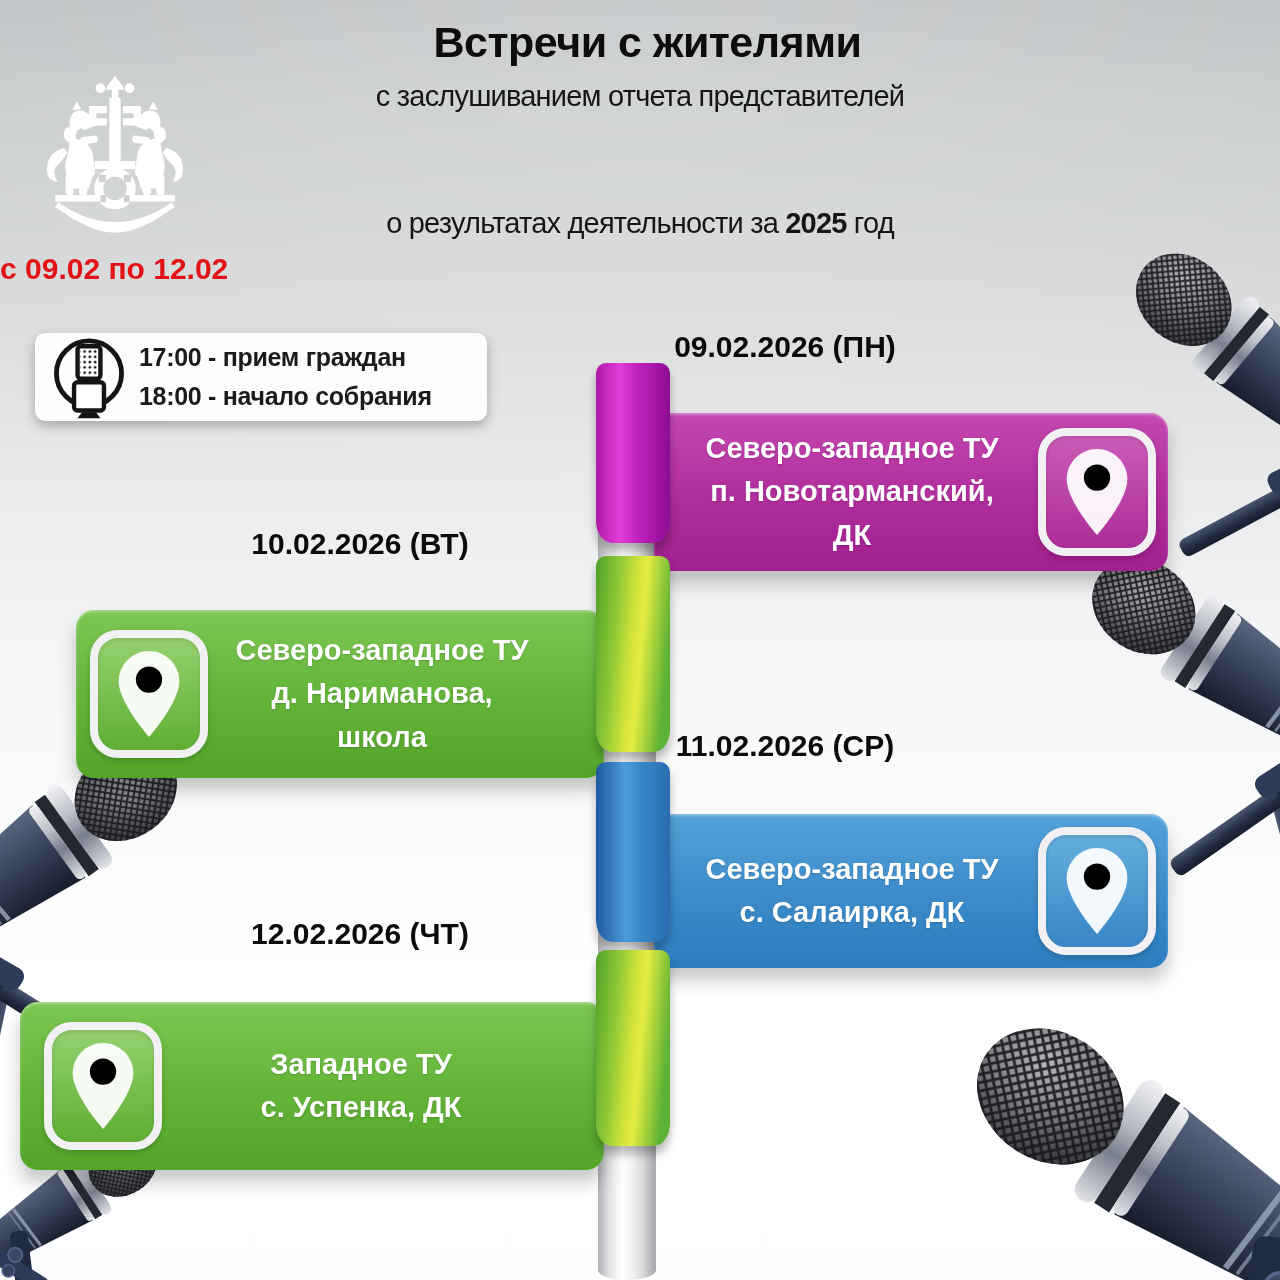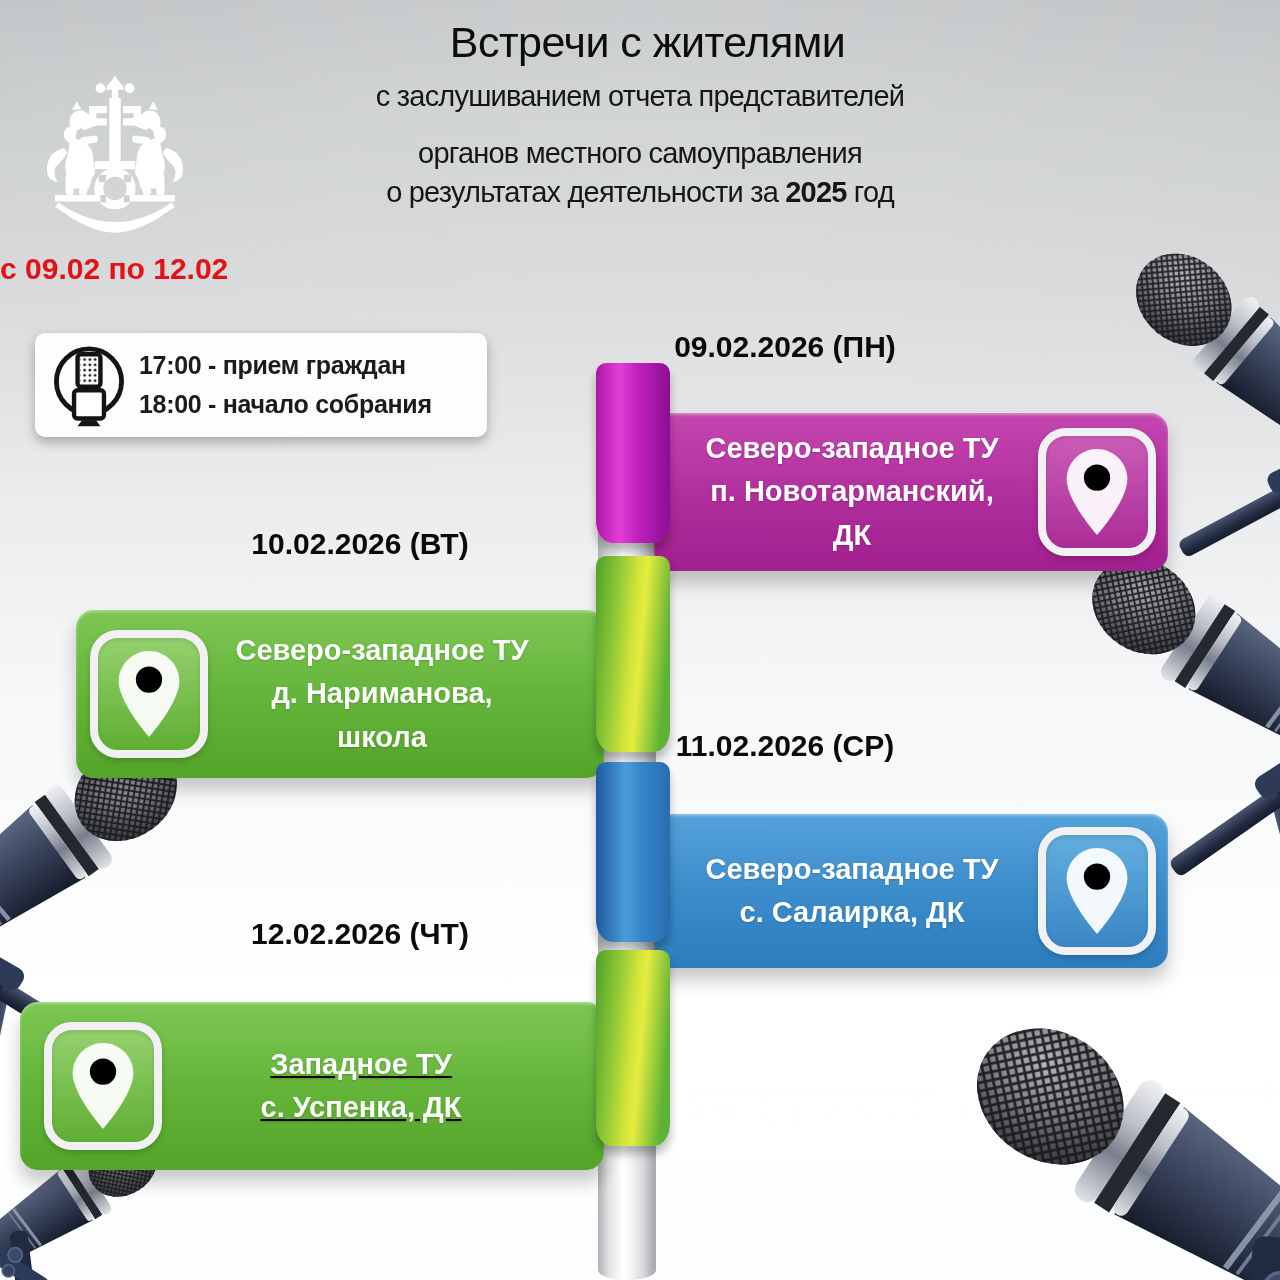--- a/index.html
+++ b/index.html
@@ -6,31 +6,31 @@
   *{box-sizing:border-box;}
   .poster{
     position:relative;width:1280px;height:1280px;overflow:hidden;
     font-family:"Liberation Sans","DejaVu Sans",sans-serif;
     background:
       radial-gradient(140% 70% at 50% 4%, rgba(255,255,255,0.18) 0%, rgba(0,0,0,0) 55%),
       linear-gradient(180deg,#bfc2c4 0%,#c9cccd 8%,#d6d8da 22%,#e9ebec 38%,#f7f8f9 55%,#ffffff 78%,#fdfeff 100%);
   }
   
   .h-title{position:absolute;top:18px;left:15px;right:0;text-align:center;
-    font-size:43px;font-weight:400;color:#0d0d0d;letter-spacing:-0.5px;}
+    font-size:43px;font-weight:700;color:#0d0d0d;letter-spacing:-0.5px;}
   .h-sub{position:absolute;left:0;right:0;text-align:center;color:#161616;
     font-size:29px;font-weight:400;letter-spacing:-0.8px;}
-  .h-sub.l2{top:80px;} .h-sub.l3{top:137px;} .h-sub.l4{top:176px;}
+  .h-sub.l2{top:80px;} .h-sub.l3{top:137px;} .h-sub.l4{top:207px;}
   .h-year{font-weight:700;}
   .h-range{position:absolute;top:252px;left:0;right:0;text-align:left;
     font-size:30px;font-weight:700;color:#e31217;}
   
   .emblem{position:absolute;left:34px;top:72px;width:162px;height:170px;}
   
-  .note{position:absolute;left:35px;top:333px;width:452px;height:104px;
+  .note{position:absolute;left:35px;top:333px;width:452px;height:88px;
     background:#fdfdfd;border-radius:10px;box-shadow:0 5px 12px rgba(0,0,0,0.28);
     display:flex;align-items:center;padding:6px 10px 6px 10px;z-index:5;}
   .note-icon{width:88px;height:92px;flex:none;}
   .note-lines{flex:1;color:#1b1b1d;font-size:25px;font-weight:700;
     line-height:1.55;letter-spacing:-0.3px;padding-left:6px;}
   
   .pole{position:absolute;left:598px;top:366px;width:58px;height:914px;z-index:2;
     background:linear-gradient(90deg,#aeb0b3 0%,#dfe0e2 18%,#ffffff 42%,#f4f4f5 58%,#d7d8da 78%,#aaacaf 96%);
     border-radius:6px 6px 28px 28px / 6px 6px 10px 10px;}
   
@@ -60,21 +60,21 @@
   .date-1{left:595px;top:330px;} .fold-1{left:596px;top:363px;height:180px;}
   .plate-1{left:654px;top:373px;width:514px;height:158px;padding:0 12px 0 22px;}
   .plate-1 .badge{margin-left:10px;}
   .date-2{left:170px;top:527px;} .fold-2{left:596px;top:556px;height:196px;}
   .plate-2{left:76px;top:570px;width:528px;height:168px;padding:0 60px 0 14px;}
   .plate-2 .badge{margin-right:12px;}
   .date-3{left:595px;top:729px;} .fold-3{left:596px;top:762px;height:180px;}
   .plate-3{left:654px;top:774px;width:514px;height:154px;padding:0 12px 0 22px;}
   .plate-3 .badge{margin-left:10px;}
   .date-4{left:170px;top:917px;} .fold-4{left:596px;top:950px;height:196px;}
-  .plate-4{left:20px;top:962px;width:584px;height:168px;padding:0 60px 0 24px;text-decoration:underline;}
+  .plate-4{left:20px;top:962px;width:584px;height:168px;padding:0 60px 0 24px;}
   .plate-4 .badge{margin-right:16px;}
   
   .ghost{position:absolute;left:666px;top:1086px;width:420px;z-index:1;
     color:rgba(255,255,255,0.85);font-size:36px;font-weight:700;}
   
   .mics{position:absolute;left:0;top:0;width:1280px;height:1280px;z-index:2;pointer-events:none;}
 </style>
 </head>
 <body>
 
@@ -117,21 +117,20 @@
     <rect x="26" y="152" width="56" height="8"></rect>
     <rect x="118" y="152" width="56" height="8"></rect>
 
     <path d="M28,164 Q100,214 172,164" fill="none" stroke="#ffffff" stroke-width="7"></path>
     <path d="M42,174 Q100,212 158,174" fill="none" stroke="#ffffff" stroke-width="6"></path>
     <path d="M57,183 Q100,209 143,183" fill="none" stroke="#ffffff" stroke-width="5"></path>
   </svg>
 
   <div class="h-title">Встречи с жителями</div>
   <div class="h-sub l2">с заслушиванием отчета представителей</div>
-  <div class="h-sub l3">органов местного самоуправления</div>
   <div class="h-sub l4">
     <span>о результатах деятельности за </span><span class="h-year">2025</span><span> год</span>
   </div>
   <div class="h-range">с 09.02 по 12.02</div>
 
   <div class="note">
     <svg class="note-icon" viewBox="0 0 100 100">
       <defs>
         <pattern id="dotP" width="6" height="6" patternUnits="userSpaceOnUse">
           <circle cx="3" cy="3" r="1.6" fill="#151515"></circle>

